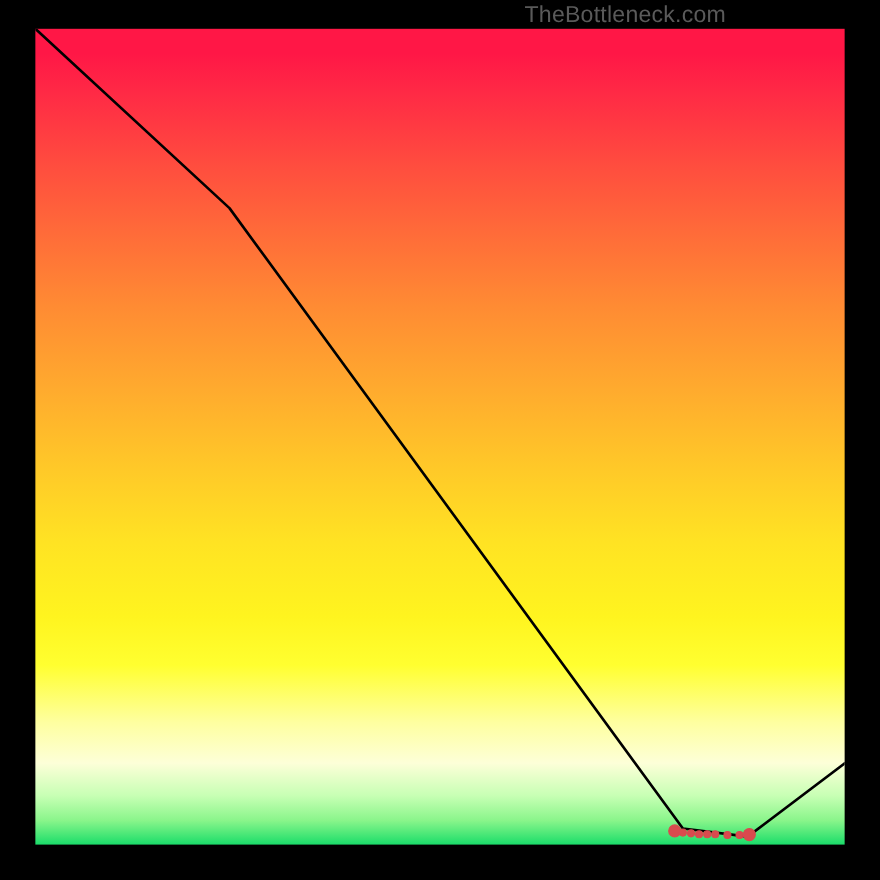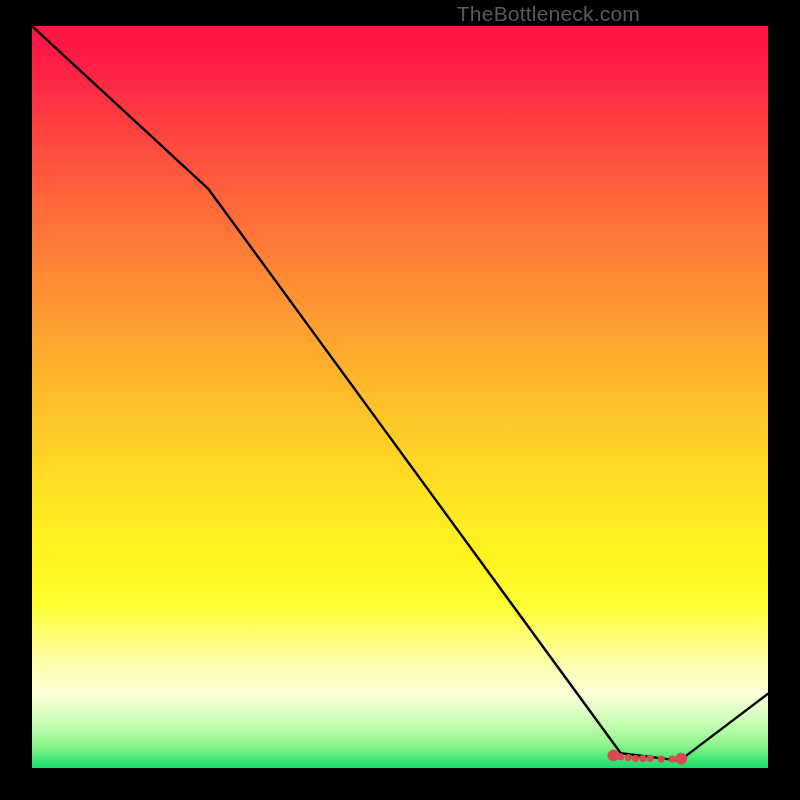--- a/index.html
+++ b/index.html
@@ -9,20 +9,21 @@
     height: 800px;
     background: #000;
     overflow: hidden;
     font-family: Arial, Helvetica, sans-serif;
   }
   .container {
     position: relative;
     width: 652px;
     height: 800px;
     background: #000;
+    padding-left: 20px;
   }
   .watermark {
     position: absolute;
     top: 2px;
     right: 12px;
     color: #5a5a5a;
     font-size: 21px;
     font-weight: 500;
     letter-spacing: 0.2px;
     z-index: 20;

